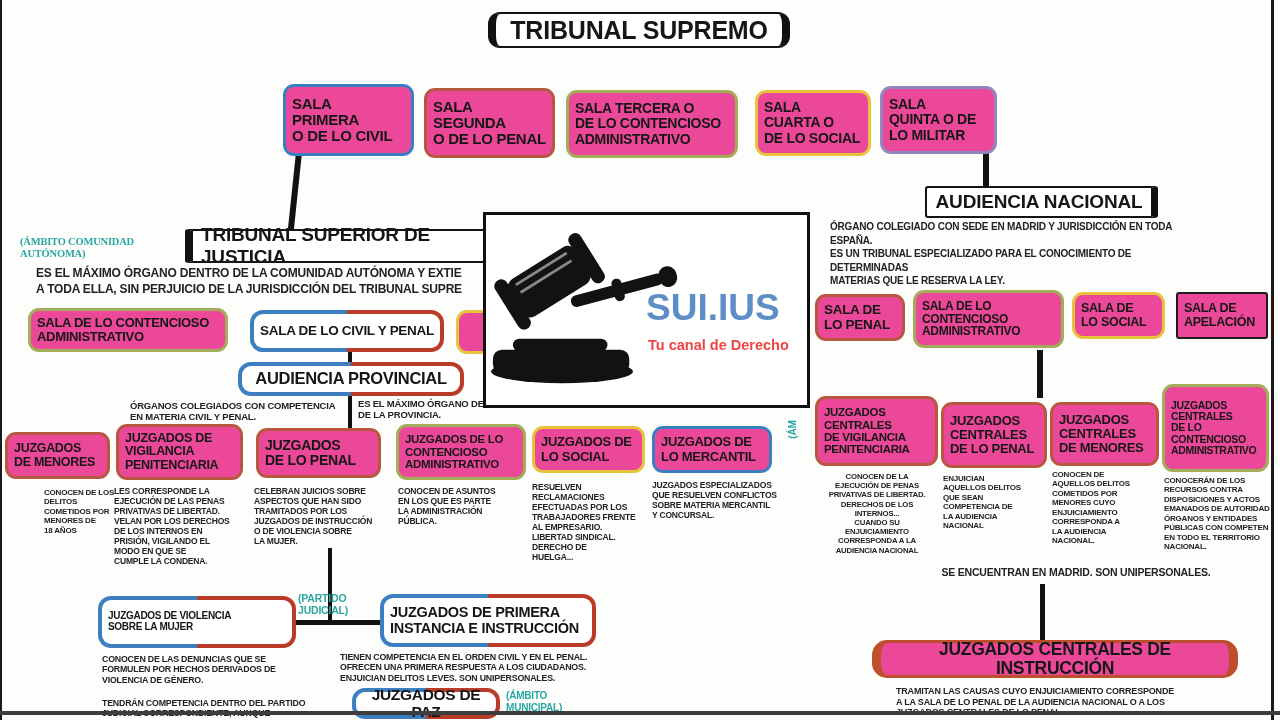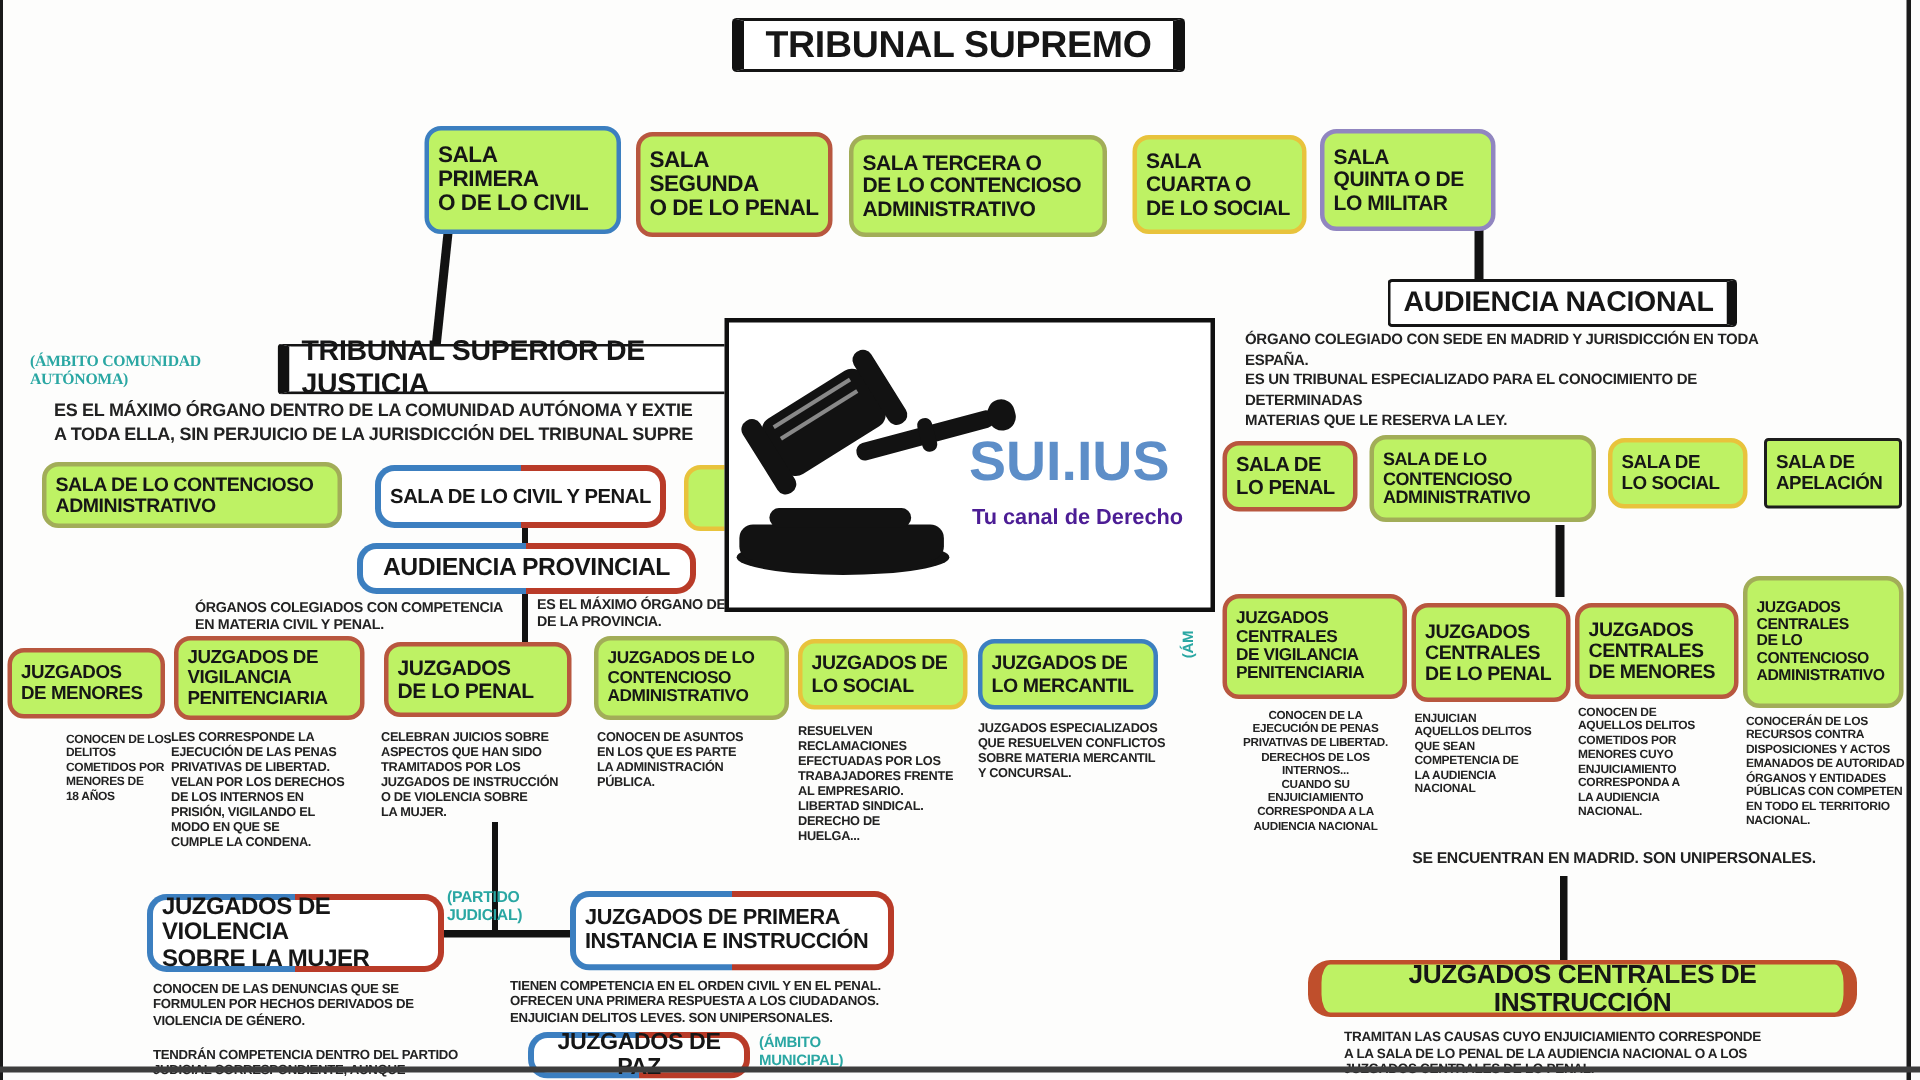--- a/index.html
+++ b/index.html
@@ -2,21 +2,21 @@
 <html><head>
 <meta charset="utf-8">
 <style>
   html,body{margin:0;padding:0;background:#e8e8e8;}
   #stage{
     position:relative;width:1280px;height:720px;overflow:hidden;
     background:#fdfdfc;font-family:"Liberation Sans","DejaVu Sans",sans-serif;
     color:#161616;
   }
   .box{
-    position:absolute;background:#bef264;border:3px solid #555;border-radius:11px;
+    position:absolute;background:#ec4899;border:3px solid #555;border-radius:11px;
     font-weight:bold;white-space:pre-line;line-height:1.08;
     padding:4px 6px;letter-spacing:-0.3px;z-index:2;box-sizing:border-box;
     display:flex;align-items:center;
   }
   .c-blue{border-color:#3c7fc0;}
   .c-red{border-color:#b8573f;}
   .c-olive{border-color:#a2ad58;}
   .c-yellow{border-color:#e8c33c;}
   .c-purple{border-color:#9186c0;}
   .c-black{border-color:#1d1d1d;border-width:2px;border-radius:3px;}
@@ -37,21 +37,21 @@
   .teal{position:absolute;font-weight:bold;white-space:pre-line;line-height:1.15;
     color:#2aa7a3;z-index:2;letter-spacing:-0.2px;}
   .vline,.hline{position:absolute;background:#121212;z-index:1;}
   .center{justify-content:center;text-align:center;}
   .ctr{text-align:center;}
   #logo-box{
     position:absolute;left:483px;top:212px;width:327px;height:196px;
     background:#fff;border:3px solid #101010;z-index:10;box-sizing:border-box;
   }
   #brand{position:absolute;left:160px;top:72px;font-size:37px;font-weight:bold;letter-spacing:0px;}
-  #tagline{position:absolute;left:162px;top:122px;font-size:14.5px;font-weight:bold;color:#4c1d95;}
+  #tagline{position:absolute;left:162px;top:122px;font-size:14.5px;font-weight:bold;color:#ef4444;}
   #frame-left{position:absolute;left:0;top:0;width:2px;height:720px;background:#1a1a1a;z-index:20;}
   #frame-right{position:absolute;left:1271px;top:0;width:3px;height:720px;background:#1a1a1a;z-index:20;}
   #frame-bottom{position:absolute;left:0;top:711px;width:1280px;height:4px;background:#3d3d3d;z-index:20;}
 </style>
 </head>
 <body>
 
 <div id="stage">
 
   <div id="frame-left"></div>
@@ -60,21 +60,21 @@
 
   <div class="vline" style="left:296px;top:152px;width:6px;height:84px;transform:rotate(6deg);transform-origin:top left;"></div>
   <div class="vline" style="left:983px;top:148px;width:6px;height:44px;"></div>
   <div class="vline" style="left:348px;top:340px;width:4px;height:26px;"></div>
   <div class="vline" style="left:348px;top:396px;width:4px;height:34px;"></div>
   <div class="vline" style="left:328px;top:548px;width:4px;height:76px;"></div>
   <div class="hline" style="left:288px;top:620px;width:94px;height:5px;"></div>
   <div class="vline" style="left:1037px;top:350px;width:6px;height:48px;"></div>
   <div class="vline" style="left:1040px;top:584px;width:5px;height:58px;"></div>
 
-  <div class="titlebox" style="left:488px;top:12px;width:302px;height:36px;font-size:25px;border-left:8px solid #111;border-right:8px solid #111;">
+  <div class="titlebox" style="left:488px;top:12px;width:302px;height:36px;font-size:25px;border-left:8px solid #111;border-right:8px solid #111;border-radius:12px;">
     <span>TRIBUNAL SUPREMO</span>
   </div>
 
   <div class="box c-blue" style="left:283px;top:84px;width:131px;height:72px;font-size:15px;">SALA
 PRIMERA
 O DE LO CIVIL</div>
   <div class="box c-red" style="left:424px;top:88px;width:131px;height:70px;font-size:15px;">SALA
 SEGUNDA
 O DE LO PENAL</div>
   <div class="box c-olive" style="left:566px;top:90px;width:172px;height:68px;font-size:14px;">SALA TERCERA O
@@ -229,21 +229,21 @@
 EN TODO EL TERRITORIO
 NACIONAL.</div>
 
   <div class="desc ctr" style="left:930px;top:566px;width:292px;font-size:10.5px;">SE ENCUENTRAN EN MADRID. SON UNIPERSONALES.</div>
 
   <div class="box center" style="left:872px;top:640px;width:366px;height:38px;font-size:17.5px;border-color:#bf4f2c;border-width:3px;border-left-width:9px;border-right-width:9px;border-radius:15px;">JUZGADOS CENTRALES DE INSTRUCCIÓN</div>
   <div class="desc" style="left:896px;top:686px;width:334px;font-size:9px;">TRAMITAN LAS CAUSAS CUYO ENJUICIAMIENTO CORRESPONDE
 A LA SALA DE LO PENAL DE LA AUDIENCIA NACIONAL O A LOS
 JUZGADOS CENTRALES DE LO PENAL.</div>
 
-  <div class="box dual" style="left:98px;top:596px;width:198px;height:52px;font-size:16px;">JUZGADOS DE VIOLENCIA
+  <div class="box dual" style="left:98px;top:596px;width:198px;height:52px;font-size:10px;">JUZGADOS DE VIOLENCIA
 SOBRE LA MUJER</div>
   <div class="desc" style="left:102px;top:654px;width:232px;font-size:8.8px;">CONOCEN DE LAS DENUNCIAS QUE SE
 FORMULEN POR HECHOS DERIVADOS DE
 VIOLENCIA DE GÉNERO.</div>
   <div class="desc" style="left:102px;top:698px;width:242px;font-size:8.8px;">TENDRÁN COMPETENCIA DENTRO DEL PARTIDO
 JUDICIAL CORRESPONDIENTE, AUNQUE</div>
 
   <div class="teal" style="left:298px;top:592px;width:82px;font-size:10.5px;">(PARTIDO
 JUDICIAL)</div>
 

